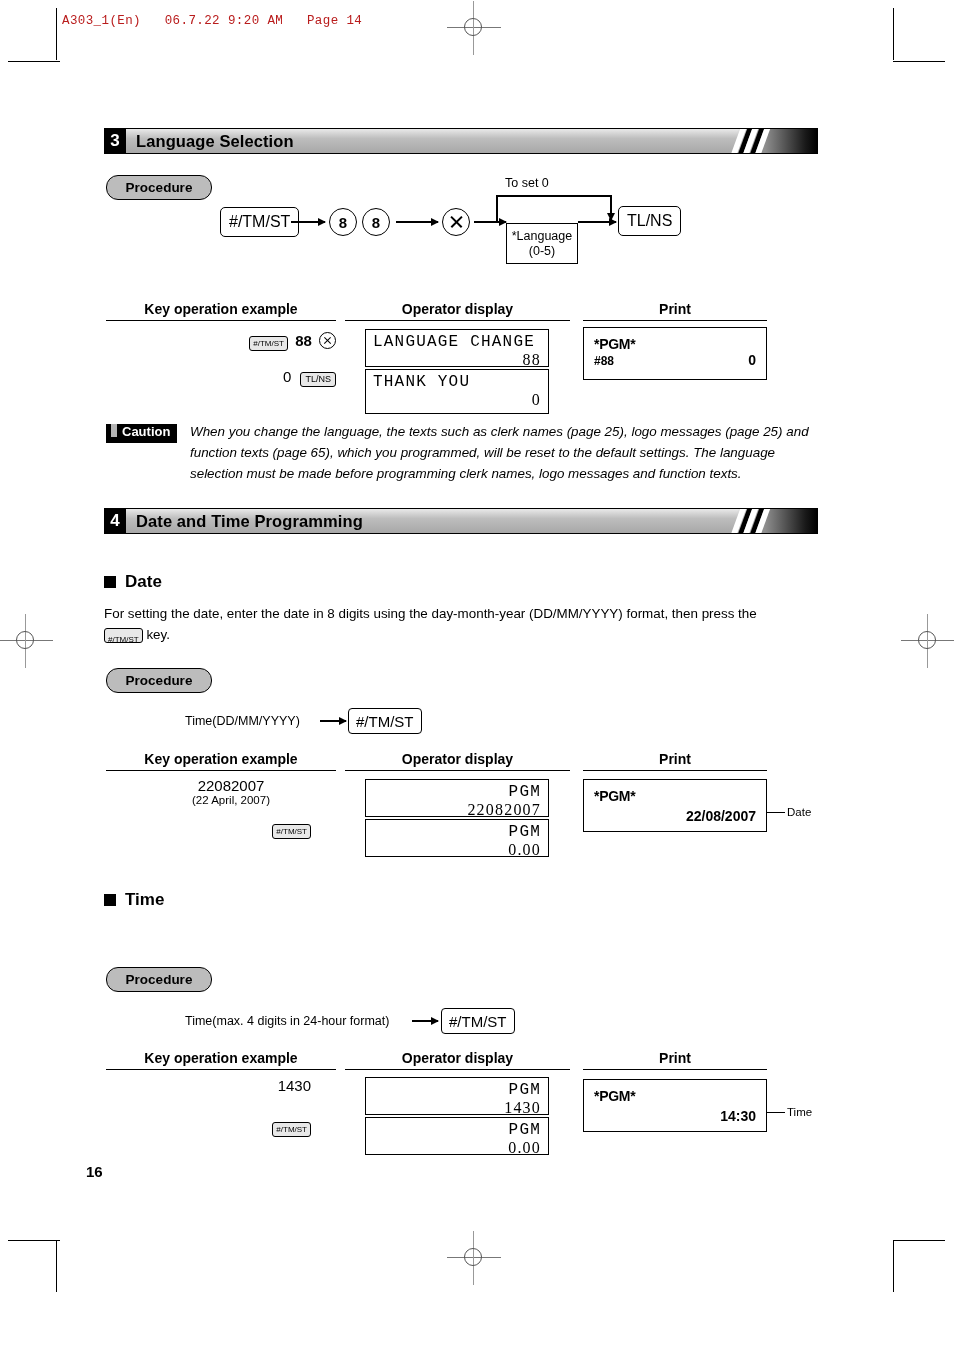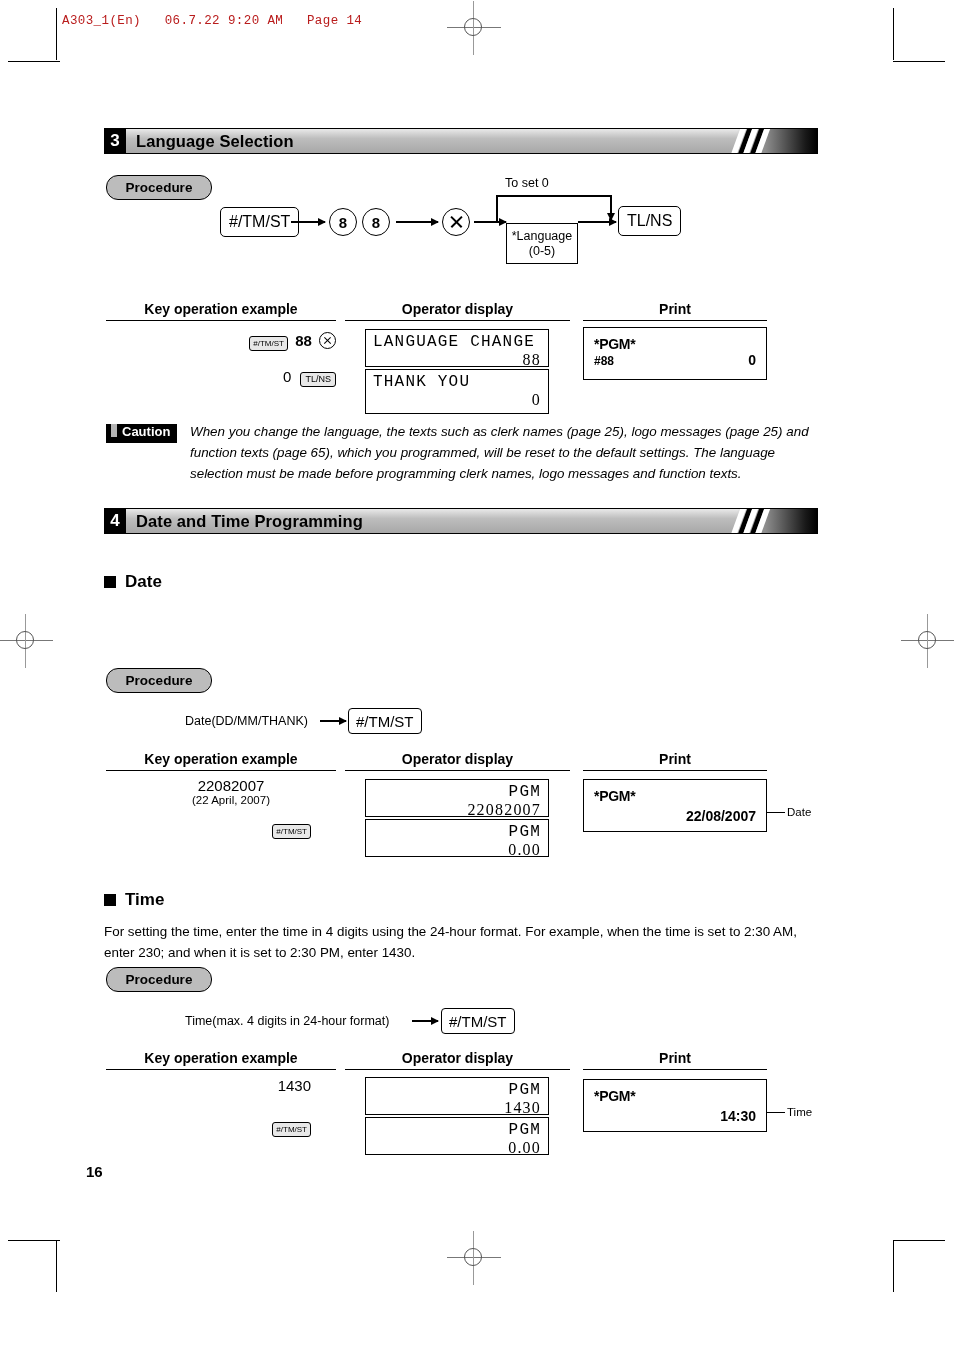--- a/index.html
+++ b/index.html
@@ -536,24 +536,30 @@
       <div class="sec-slash s2"></div>
       <div class="sec-slash-w w3"></div>
     </div>
   </div>
 
   <div class="sub-head" style="left:104px; top:572px;">
     <span class="sq"></span>
     <span>Date</span>
   </div>
 
+  <div class="para" style="left:104px; top:603px; width:716px;">
+    <span>For setting the date, enter the date in 8 digits using the day-month-year (DD/MM/YYYY) format, then press the</span>
+    <br>
+    <span class="keycap small keycap-inline">#/TM/ST</span>
+    <span>key.</span>
+  </div>
 
   <div class="proc-pill" style="left:106px; top:668px;">Procedure</div>
 
-  <div class="flow-label" style="left:185px; top:714px;">Date(DD/MM/THANK)</div>
+  <div class="flow-label" style="left:185px; top:714px;">Time(DD/MM/YYYY)</div>
   <div class="arrow" style="left:320px; top:720px; width:26px;"></div>
   <div class="keycap med" style="position:absolute; left:348px; top:708px;">#/TM/ST</div>
 
   <div class="tbl-head" style="left:106px; top:751px; width:230px;">Key operation example</div>
   <div class="tbl-head" style="left:345px; top:751px; width:225px;">Operator display</div>
   <div class="tbl-head" style="left:583px; top:751px; width:184px;">Print</div>
 
   <div class="kop" style="left:126px; top:777px; width:210px; text-align:center;">
     <span style="font-size:15px;">22082007</span>
     <span class="sub">(22 April, 2007)</span>
@@ -576,21 +582,20 @@
     <div class="big-right" style="margin-top:4px;">22/08/2007</div>
   </div>
   <div class="callout-line" style="left:767px; top:812px; width:18px;"></div>
   <div class="callout-label" style="left:787px; top:806px;">Date</div>
 
   <div class="sub-head" style="left:104px; top:890px;">
     <span class="sq"></span>
     <span>Time</span>
   </div>
 
-  <div class="para" style="left:104px; top:921px; width:716px;">For setting the time, enter the time in 4 digits using the 24-hour format.  For example, when the time is set to 2:30 AM, enter 230; and when it is set to 2:30 PM, enter 1430.</div>
 
   <div class="proc-pill" style="left:106px; top:967px;">Procedure</div>
 
   <div class="flow-label" style="left:185px; top:1014px;">Time(max. 4 digits in 24-hour format)</div>
   <div class="arrow" style="left:412px; top:1020px; width:26px;"></div>
   <div class="keycap med" style="position:absolute; left:441px; top:1008px;">#/TM/ST</div>
 
   <div class="tbl-head" style="left:106px; top:1050px; width:230px;">Key operation example</div>
   <div class="tbl-head" style="left:345px; top:1050px; width:225px;">Operator display</div>
   <div class="tbl-head" style="left:583px; top:1050px; width:184px;">Print</div>

